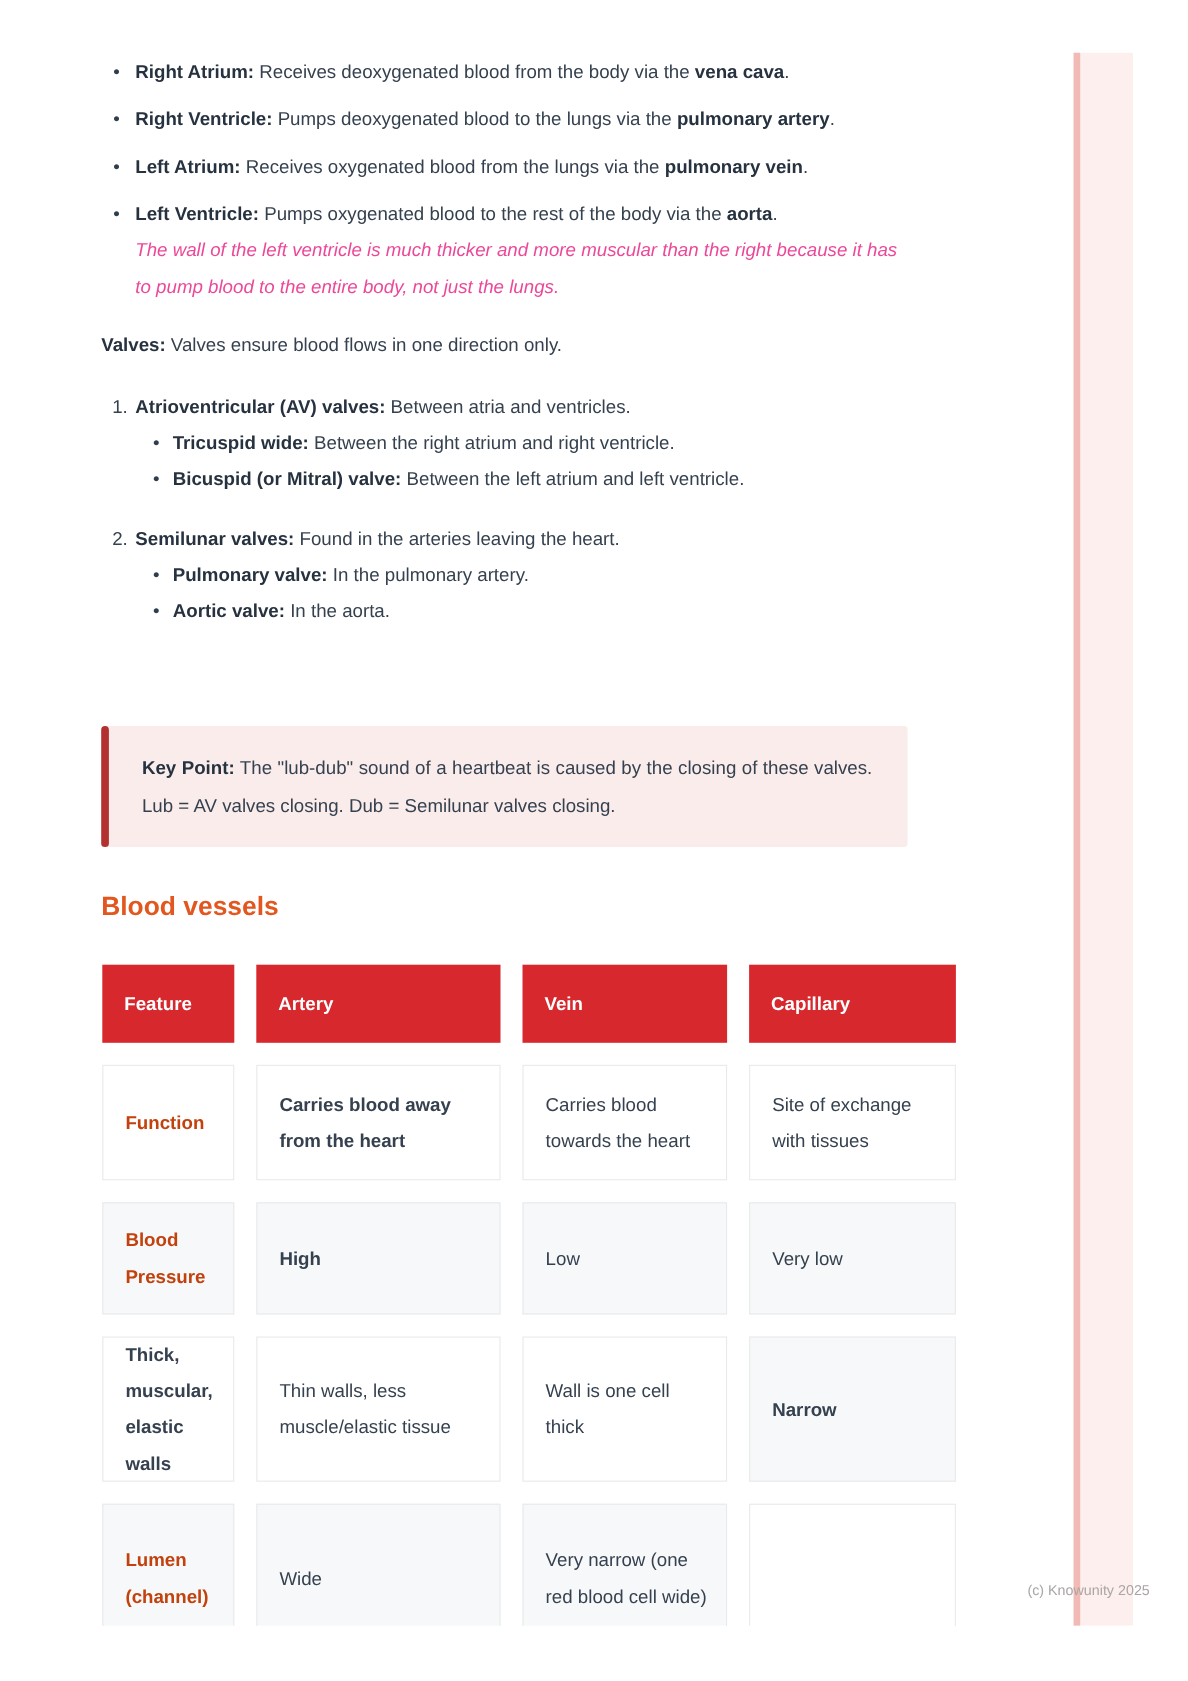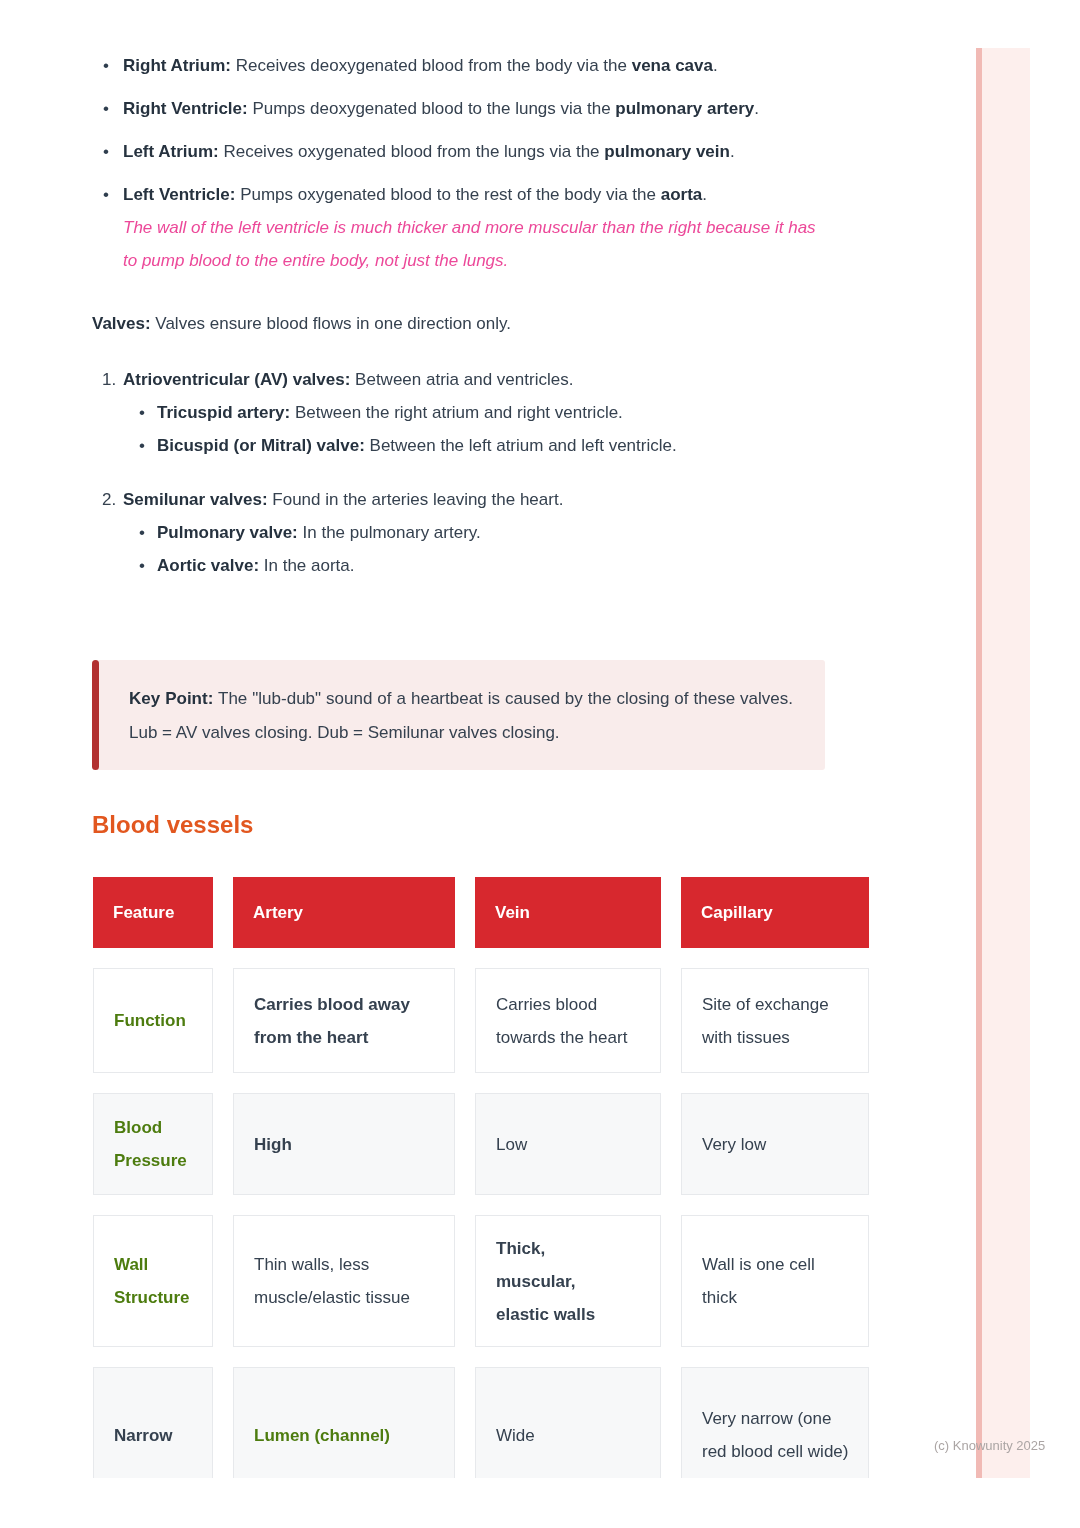--- a/index.html
+++ b/index.html
@@ -30,21 +30,21 @@
     position: absolute; left: 92px; top: 49px;
     width: 733px;
     font-size: 17px; line-height: 33px;
     z-index: 2;
   }
   .b { font-weight: 700; color: #26323f; }
   .i { font-style: italic; color: #ec4899; }
   .bullet-item, .sub-item { position: relative; padding-left: 31px; }
   .bullet-item + .bullet-item { margin-top: 10px; }
   .bullet { position: absolute; left: 11px; top: 0; color: #2f3e4e; }
-  .valves-intro { margin-top: 30px; }
+  .valves-intro { margin-top: 20px; }
   .valve-list { margin-top: 23px; }
   .oli { position: relative; padding-left: 31px; }
   .oli + .oli { margin-top: 21px; }
   .num { position: absolute; left: 10px; top: 0; color: #35414f; }
   .sub-list { margin-top: 0; }
   .sub-item { padding-left: 34px; }
   .sub-item .bullet { left: 16px; }
   
   .keypoint {
     position: absolute; left: 92px; top: 660px;
@@ -86,21 +86,21 @@
     padding-left: 20px;
     font-size: 17px; line-height: 33px;
   }
   .cell.th {
     background: var(--accent-red, #d7282e);
     color: #ffffff; font-weight: 700;
     border: none;
   }
   .cell.body { border: 1px solid #e7e9ec; background: #ffffff; }
   .cell.alt { background: #f7f8f9; }
-  .cell.label { font-weight: 700; color: #4d7c0f; padding-right: 10px; align-items: center; }
+  .cell.label { font-weight: 700; color: #c2410c; padding-right: 10px; align-items: center; }
   .cell.c-artery { padding-right: 40px; font-weight: bold; }
   .cell.c-vein { padding-right: 26px; }
   .cell.c-capillary { padding-right: 15px; }
   
   .copyright {
     position: absolute; left: 934px; top: 1438px;
     font-size: 13px; line-height: 16px;
     color: #aba5a4;
     z-index: 3;
     white-space: nowrap;
@@ -137,21 +137,21 @@
 
     <div class="valves-intro"><span class="b">Valves:</span><span> Valves ensure blood flows in one direction only.</span></div>
 
     <div class="valve-list">
       <div class="oli">
         <span class="num">1.</span>
         <div class="item-text"><span class="b">Atrioventricular (AV) valves:</span><span> Between atria and ventricles.</span></div>
         <div class="sub-list">
           <div class="sub-item">
             <span class="bullet">•</span>
-            <div class="item-text"><span class="b">Tricuspid artery:</span><span> Between the right atrium and right ventricle.</span></div>
+            <div class="item-text"><span class="b">Tricuspid wide:</span><span> Between the right atrium and right ventricle.</span></div>
           </div>
           <div class="sub-item">
             <span class="bullet">•</span>
             <div class="item-text"><span class="b">Bicuspid (or Mitral) valve:</span><span> Between the left atrium and left ventricle.</span></div>
           </div>
         </div>
       </div>
       <div class="oli">
         <span class="num">2.</span>
         <div class="item-text"><span class="b">Semilunar valves:</span><span> Found in the arteries leaving the heart.</span></div>
@@ -211,29 +211,26 @@
     <div class="cell body alt c-artery">
         <span>High</span>
       </div>
     <div class="cell body alt c-vein">
         <span>Low</span>
       </div>
     <div class="cell body alt c-capillary">
         <span>Very low</span>
       </div>
 
-    <div class="cell body label">
-        <span>Wall Structure</span>
+    <div class="cell body c-artery">
+        <span>Thick, muscular, elastic walls</span>
       </div>
     <div class="cell body c-vein">
         <span>Thin walls, less muscle/elastic tissue</span>
       </div>
-    <div class="cell body c-artery">
-        <span>Thick, muscular, elastic walls</span>
-      </div>
     <div class="cell body c-capillary">
         <span>Wall is one cell thick</span>
       </div>
 
     <div class="cell body alt c-artery">
         <span>Narrow</span>
       </div>
     <div class="cell body alt label">
         <span>Lumen (channel)</span>
       </div>

